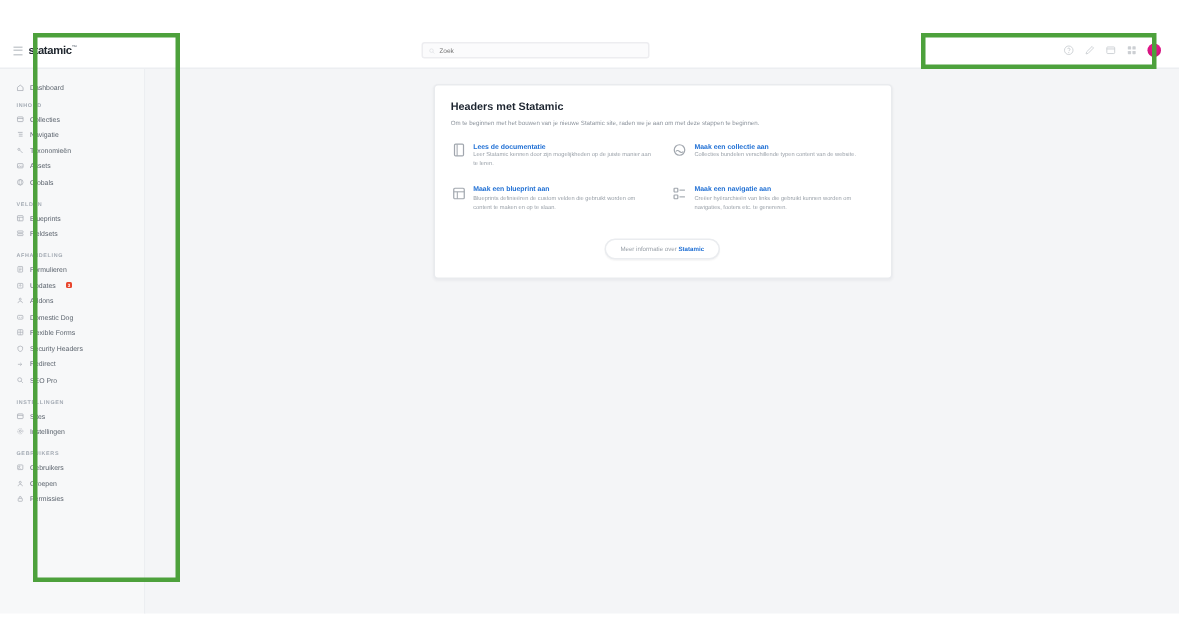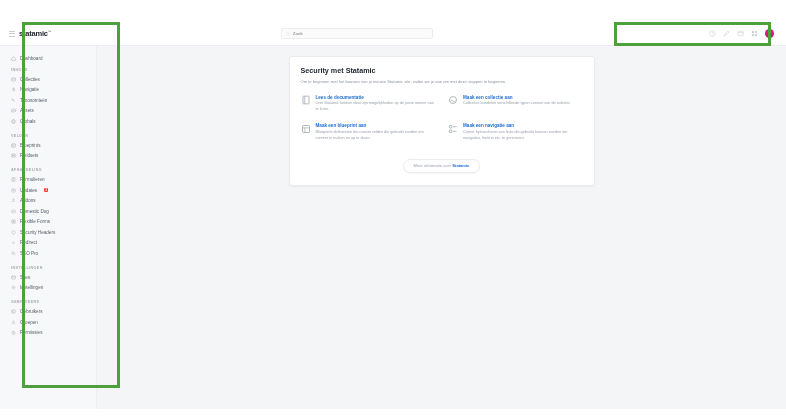--- a/index.html
+++ b/index.html
@@ -386,21 +386,21 @@
             </svg>
             <span class="nlabel">Permissies</span>
           </div>
         </div>
       </div>
   </nav>
 
   <main class="main">
     <section class="card">
 
-      <h1 class="card-title">Security met Statamic</h1>
+      <h1 class="card-title">Headers met Statamic</h1>
       <p class="card-sub">Om te beginnen met het bouwen van je nieuwe Statamic site, raden we je aan om met deze stappen te beginnen.</p>
 
       <div class="grid" id="tiles">
           <div class="tile">
             <svg class="tile-ico" viewBox="0 0 16 16">
               <rect x="3.2" y="1.8" width="9.6" height="12.4" rx="1.2" fill="none" stroke="#7d858f" stroke-width="1.3"></rect>
               <line x1="6" y1="1.8" x2="6" y2="14.2" stroke="#7d858f" stroke-width="1.1"></line>
             </svg>
             <div class="tile-body">
               <div class="tile-title">Lees de documentatie</div>

